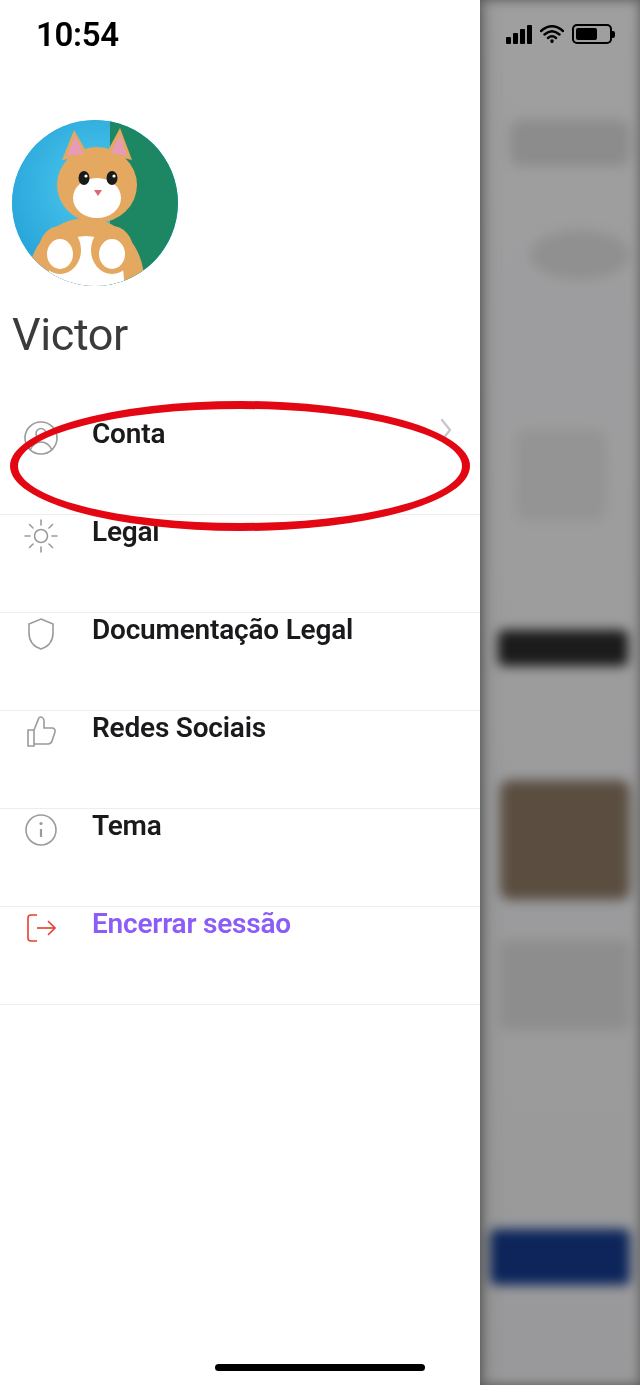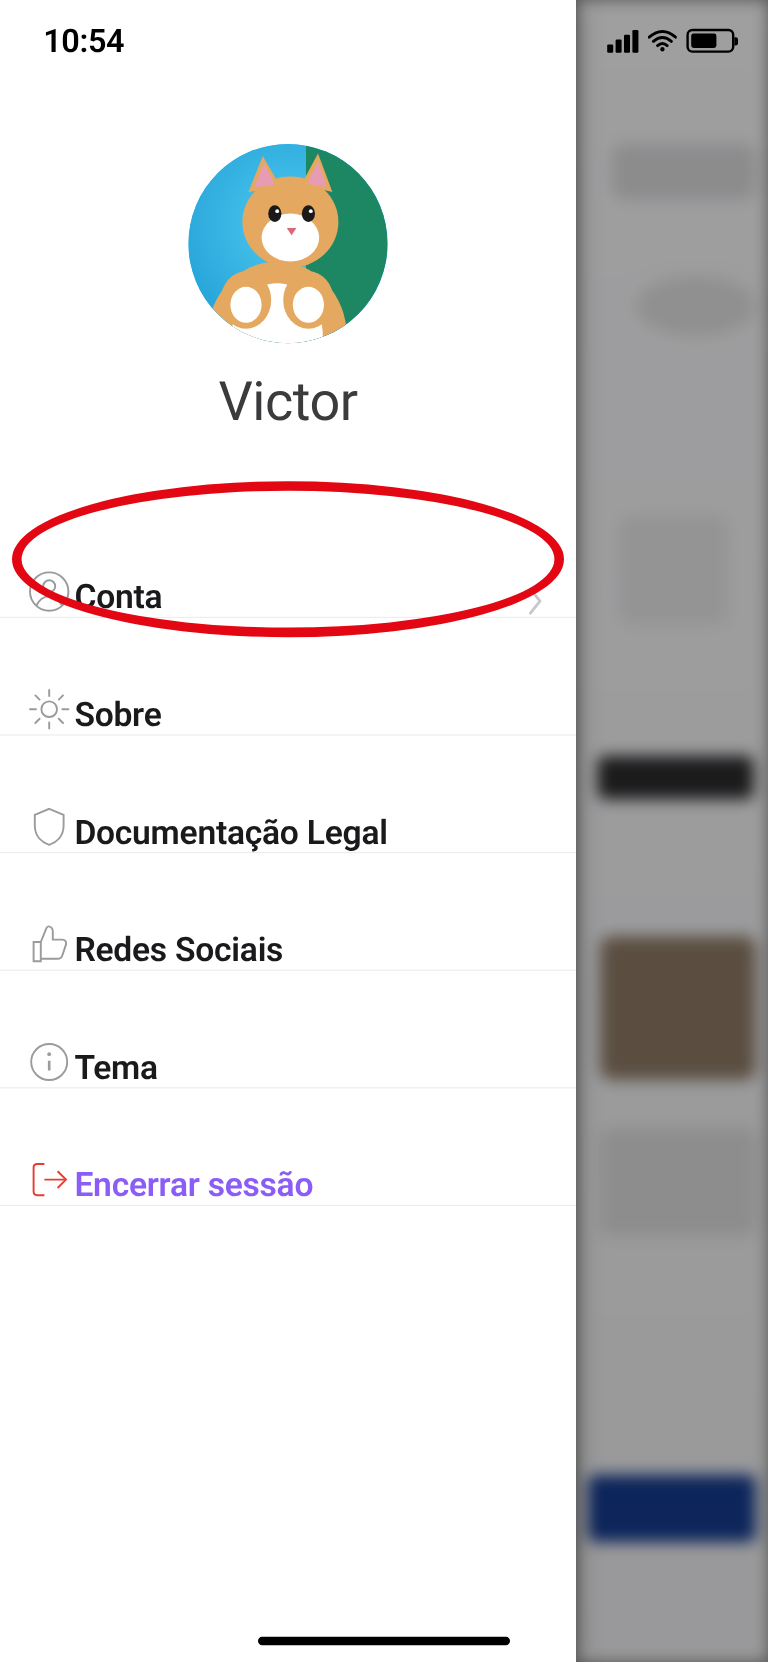--- a/index.html
+++ b/index.html
@@ -64,21 +64,21 @@
       padding: 18px 28px 6px 36px;
       height: 56px;
       width: 640px;
       position: absolute;
       top: 0;
       left: 0;
       z-index: 50;
       pointer-events: none;
     }
     .status-time {
-      font-size: 27px;
+      font-size: 33px;
       font-weight: 600;
       color: #000;
       letter-spacing: -0.3px;
     }
     .status-icons {
       display: flex;
       align-items: center;
       gap: 8px;
     }
     .signal {
@@ -122,22 +122,23 @@
     .battery-fill {
       width: 65%;
       height: 100%;
       background: #000;
       border-radius: 2px;
     }
     .profile {
       margin-top: 120px;
       display: flex;
       flex-direction: column;
-      align-items: center;
+      align-items: flex-start;
       gap: 22px;
+      margin-left: 12px;
     }
     .avatar {
       width: 166px;
       height: 166px;
       border-radius: 50%;
       overflow: hidden;
       background: #29b4e8;
       position: relative;
     }
     .avatar svg {
@@ -149,24 +150,25 @@
       font-weight: 400;
       color: #3B3B3D;
       letter-spacing: -0.4px;
     }
     .menu {
       margin-top: 56px;
       position: relative;
     }
     .menu-item {
       display: flex;
-      align-items: flex-end;
+      align-items: flex-start;
       height: 98px;
       padding: 0 26px 0 20px;
       border-bottom: 1.2px solid #EDEDEF;
+      gap: 30px;
       cursor: pointer;
     }
     .menu-item:first-child {
       border-top: 1.2px solid #EDEDEF;
     }
     .menu-icon {
       width: 42px;
       height: 42px;
       display: flex;
       align-items: center;
@@ -330,21 +332,21 @@
               <line x1="18" y1="29" x2="18" y2="34"></line>
               <line x1="2" y1="18" x2="7" y2="18"></line>
               <line x1="29" y1="18" x2="34" y2="18"></line>
               <line x1="6.5" y1="6.5" x2="10" y2="10"></line>
               <line x1="26" y1="26" x2="29.5" y2="29.5"></line>
               <line x1="6.5" y1="29.5" x2="10" y2="26"></line>
               <line x1="26" y1="10" x2="29.5" y2="6.5"></line>
             </g>
           </svg>
       </div>
-      <div class="menu-label">Sobre</div>
+      <div class="menu-label">Legal</div>
     </div>
 
     <div class="menu-item">
       <div class="menu-icon">
         <svg viewBox="0 0 36 36">
             <path d="M18 3 L30 8 V17 C30 26 24 31 18 33 C12 31 6 26 6 17 V8 Z"></path>
           </svg>
       </div>
       <div class="menu-label">Documentação Legal</div>
     </div>

